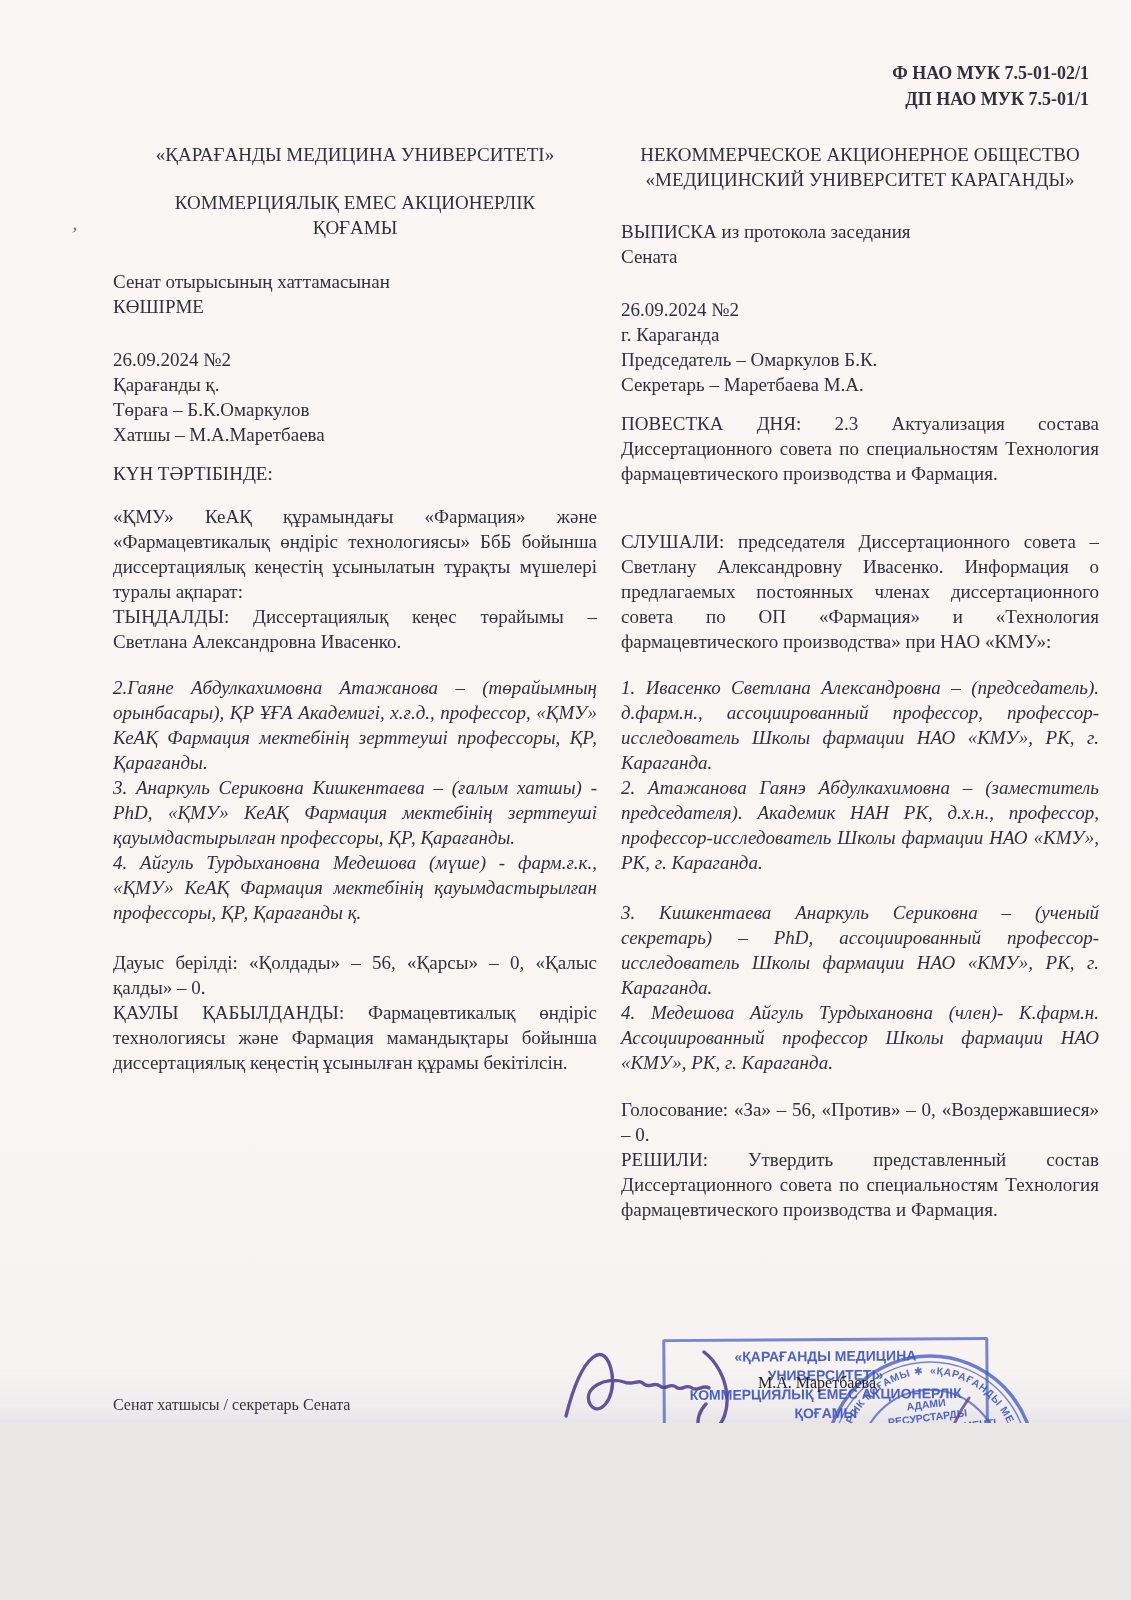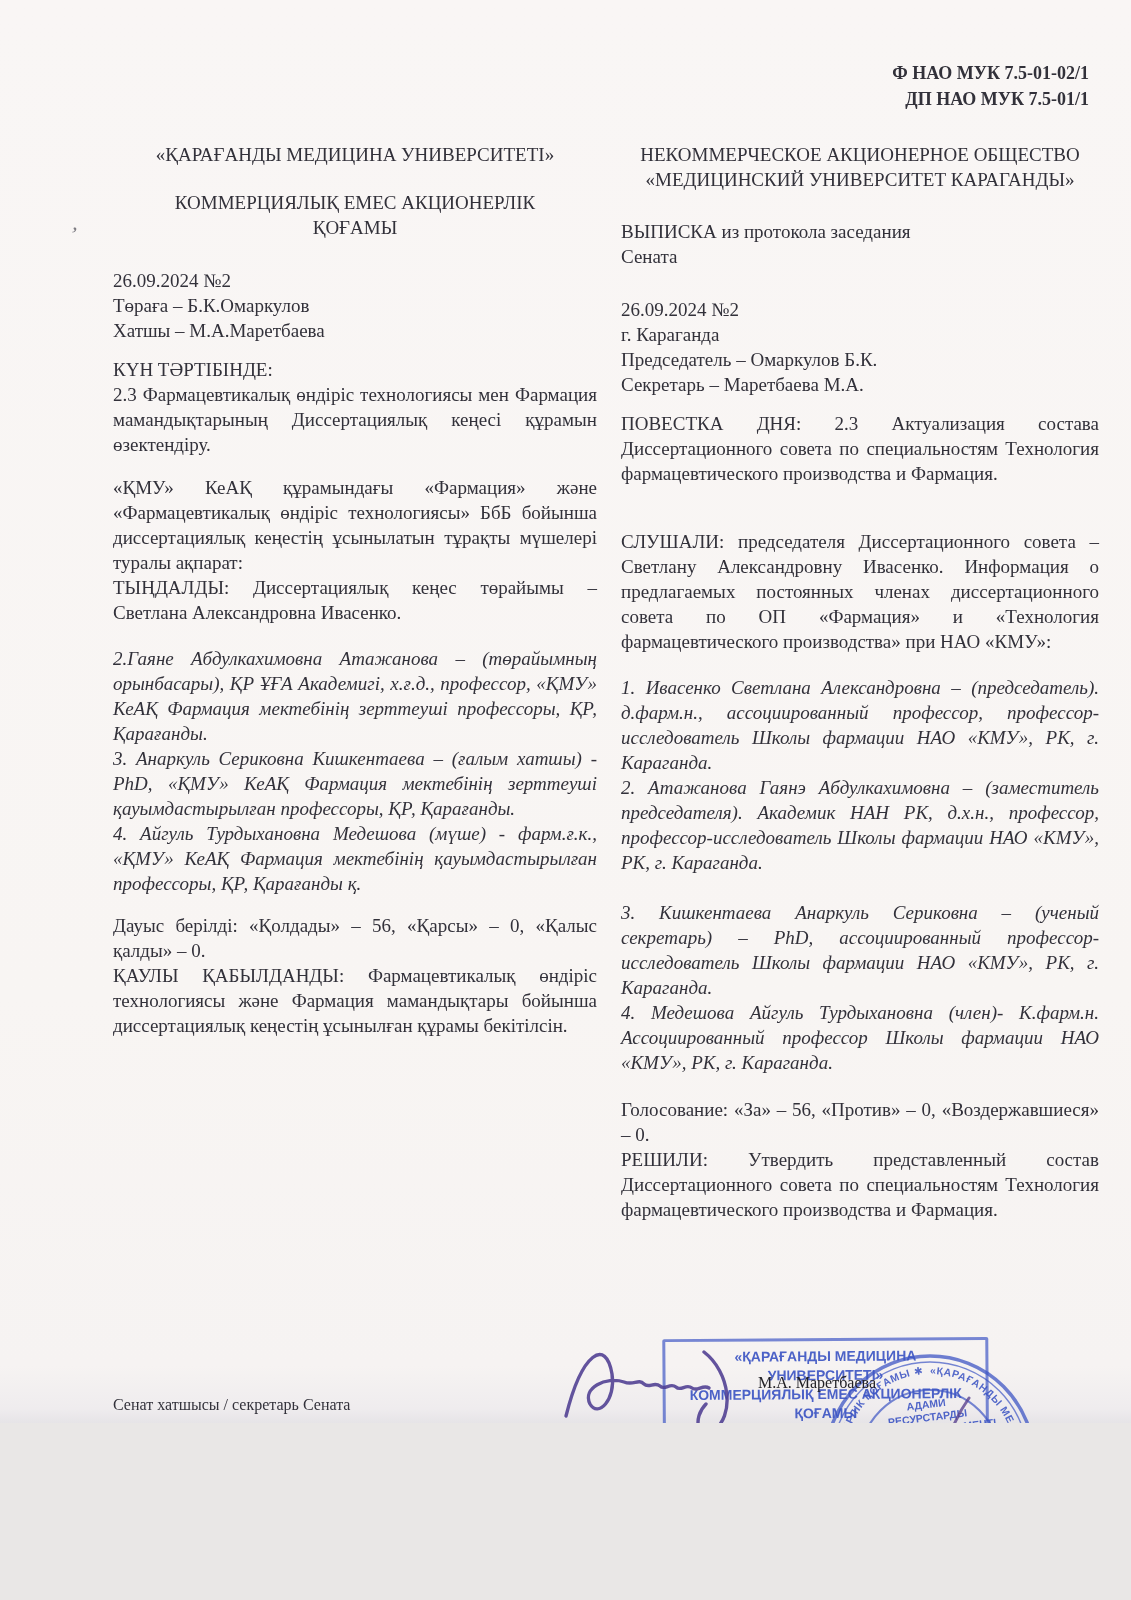--- a/index.html
+++ b/index.html
@@ -57,44 +57,48 @@
     <div>Ф НАО МУК 7.5-01-02/1</div>
     <div>ДП НАО МУК 7.5-01/1</div>
   </div>
 
   <div class="ink-mark">’</div>
 
   <div class="col col-left">
     <div class="para c">«ҚАРАҒАНДЫ МЕДИЦИНА УНИВЕРСИТЕТІ»</div>
     <div class="para c orgwrap" style="margin-top:23px">КОММЕРЦИЯЛЫҚ ЕМЕС АКЦИОНЕРЛІК ҚОҒАМЫ</div>
 
+    <div style="margin-top:29px">
+      <div class="para">Сенат отырысының хаттамасынан</div>
+      <div class="para">КӨШІРМЕ</div>
+    </div>
 
     <div style="margin-top:28px">
       <div class="para">26.09.2024 №2</div>
+      <div class="para">Қарағанды қ.</div>
       <div class="para">Төраға  – Б.К.Омаркулов</div>
       <div class="para">Хатшы – М.А.Маретбаева</div>
     </div>
 
     <div style="margin-top:14px">
       <div class="para b">КҮН ТӘРТІБІНДЕ:</div>
-      <div class="para j">2.3 Фармацевтикалық өндіріс технологиясы мен Фармация мамандықтарының Диссертациялық кеңесі құрамын өзектендіру.</div>
     </div>
 
     <div style="margin-top:18px">
       <div class="para j">«ҚМУ» КеАҚ құрамындағы «Фармация» және «Фармацевтикалық өндіріс технологиясы» БбБ бойынша диссертациялық кеңестің ұсынылатын тұрақты мүшелері туралы ақпарат:</div>
       <div class="para j"><span class="b">ТЫҢДАЛДЫ:</span><span> Диссертациялық кеңес төрайымы – Светлана Александровна Ивасенко.</span></div>
     </div>
 
     <div style="margin-top:21px">
       <div class="para j i member">2.Гаяне Абдулкахимовна Атажанова – (төрайымның орынбасары), ҚР ҰҒА Академигі, х.ғ.д., профессор, «ҚМУ» КеАҚ Фармация мектебінің зерттеуші профессоры, ҚР, Қарағанды.</div>
       <div class="para j i member">3. Анаркуль Сериковна Кишкентаева – (ғалым хатшы) - PhD, «ҚМУ» КеАҚ Фармация мектебінің зерттеуші қауымдастырылған профессоры, ҚР, Қарағанды.</div>
       <div class="para j i member">4. Айгуль Турдыхановна  Медешова (мүше) - фарм.ғ.к., «ҚМУ» КеАҚ Фармация мектебінің қауымдастырылған профессоры, ҚР, Қарағанды қ.</div>
     </div>
 
-    <div style="margin-top:17px">
+    <div style="margin-top:25px">
       <div class="para j"><span class="b">Дауыс берілді:</span><span> «Қолдады» – 56, «Қарсы» – 0, «Қалыс қалды» – 0.</span></div>
       <div class="para j"><span class="b">ҚАУЛЫ ҚАБЫЛДАНДЫ:</span><span> Фармацевтикалық өндіріс технологиясы және Фармация мамандықтары бойынша диссертациялық кеңестің ұсынылған құрамы бекітілсін.</span></div>
     </div>
   </div>
 
   <div class="col col-right">
     <div class="para c orgwrap">НЕКОММЕРЧЕСКОЕ АКЦИОНЕРНОЕ ОБЩЕСТВО</div>
     <div class="para c orgwrap">«МЕДИЦИНСКИЙ УНИВЕРСИТЕТ КАРАГАНДЫ»</div>
 
     <div style="margin-top:27px">

